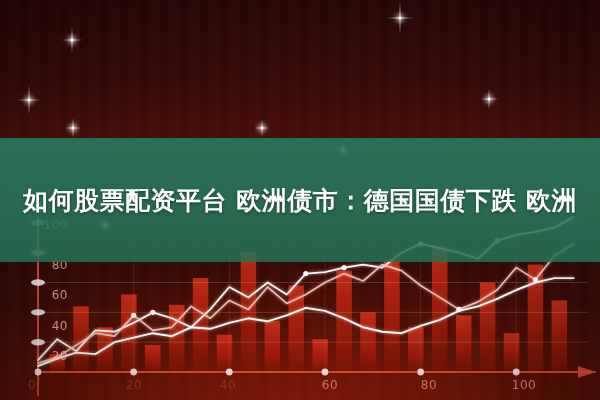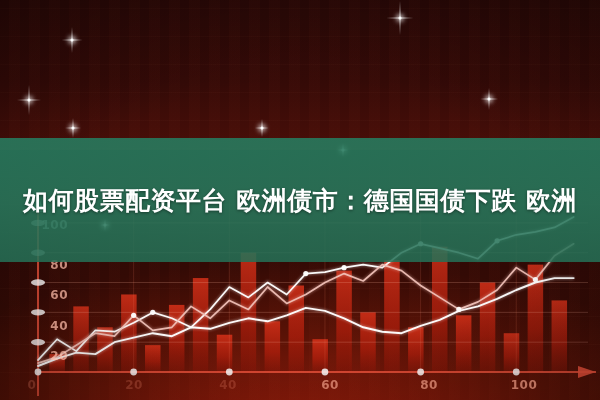--- a/index.html
+++ b/index.html
@@ -85,21 +85,21 @@
     letter-spacing:.5px;
     line-height:1.32;
     white-space:nowrap;
     text-shadow:0 1px 3px rgba(0,0,0,.45);
   }
 
   
   .tick{
     position:absolute;
     font-size:12px;
-    font-weight:bold;
+    font-weight:normal;
     letter-spacing:.5px;
     white-space:nowrap;
   }
   .tick.y{ color:rgba(255,190,170,.72); text-align:right; }
   .tick.y.on-band{ color:rgba(226,242,233,.58); }
   .tick.x{ color:rgba(255,175,150,.62); text-align:center; }
   .tick.x.dim{ color:rgba(255,150,125,.22); }
 </style>
 </head>
 <body>

